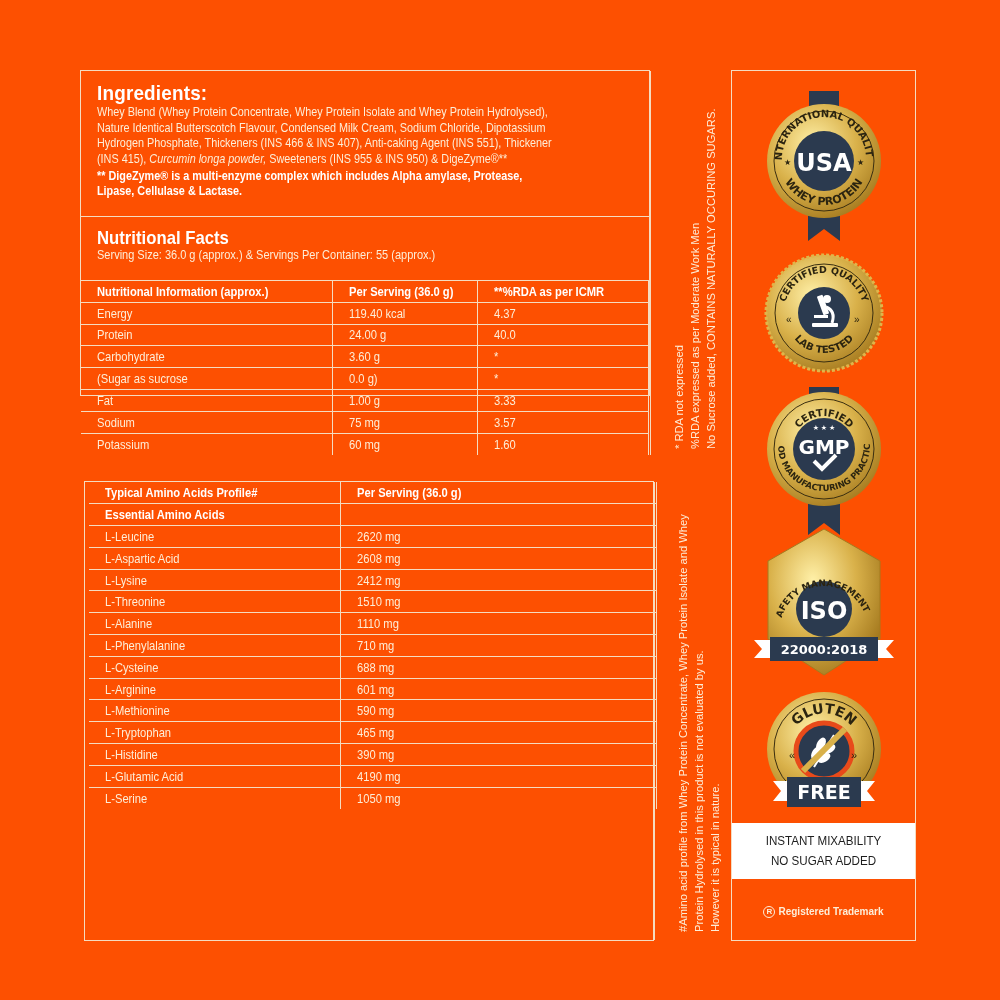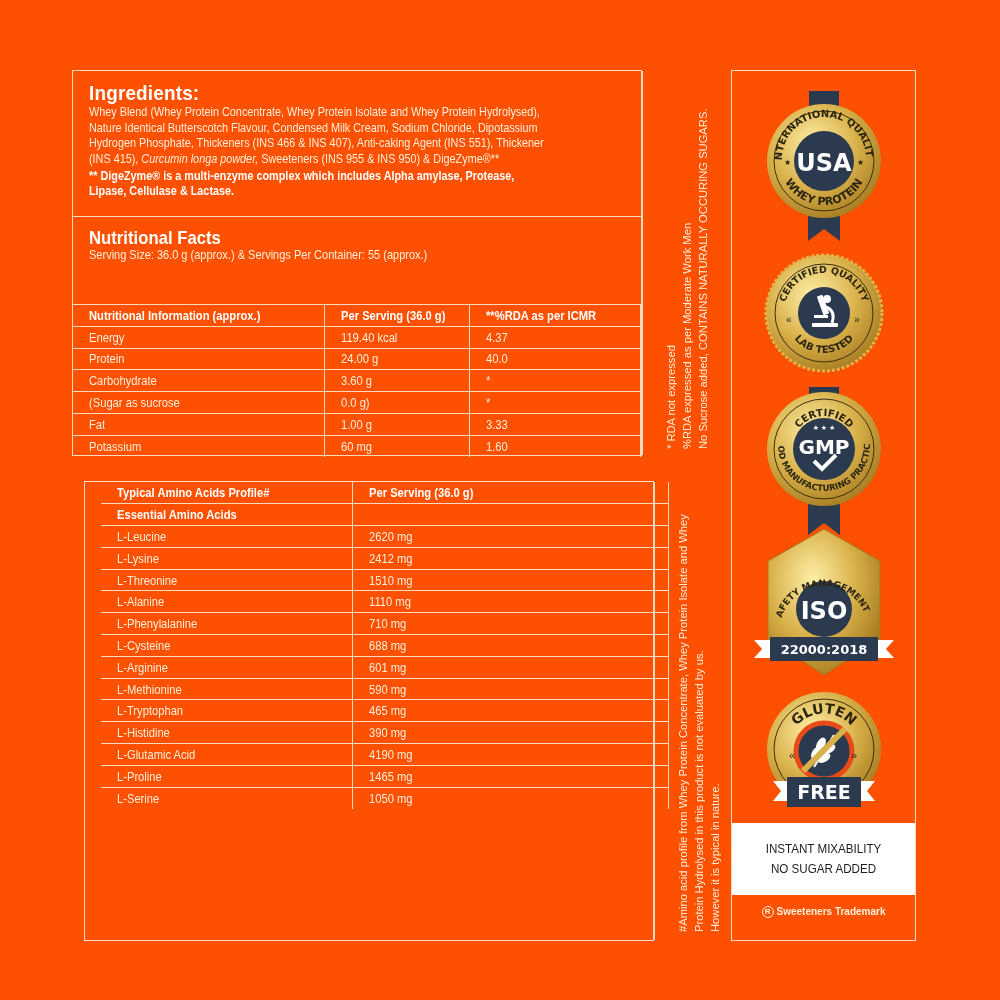--- a/index.html
+++ b/index.html
@@ -7,21 +7,21 @@
     body {
       background: #fd5001;
       font-family: "Liberation Sans", sans-serif;
       color: #fdf0e0;
       position: relative;
       overflow: hidden;
     }
 
     
     #top-block {
-      position: absolute; left: 72px; top: 70px; width: 570px; height: 386px;
+      position: absolute; left: 80px; top: 70px; width: 570px; height: 326px;
       border: 1.5px solid #f5dcc0;
     }
     #ingredients {
       position: absolute; left: 0; top: 0; width: 100%; height: 146px;
       border-bottom: 1.5px solid #f5dcc0;
       padding: 9px 16px 0 16px;
     }
     #ingredients h2 {
       font-size: 21px; font-weight: bold; color: #fff; letter-spacing: 0.2px;
       line-height: 25px; transform: scaleX(0.9); transform-origin: left;
@@ -53,53 +53,53 @@
 
     table.grid { border-collapse: collapse; position: absolute; }
     table.grid td {
       border: 1.3px solid #f5dcc0; font-size: 13px; color: #fdeed8;
       padding: 0 0 0 16px; height: 21.8px; white-space: nowrap; vertical-align: middle;
     }
     table.grid td span { display: inline-block; transform: scaleX(0.86); transform-origin: left; }
     table.grid td.b { font-weight: bold; color: #fff; }
     table.grid tr td:first-child { border-left: none; }
 
-    #nutri-table { left: 0; top: 209px; width: 568px; margin-top: 24px; }
+    #nutri-table { left: 0; top: 209px; width: 568px; }
     #nutri-table tr:last-child td { border-bottom: none; }
 
     #rda-notes {
       position: absolute; left: 569px; top: 0; width: 78px; height: 384px;
       border-left: 1.5px solid #f5dcc0;
     }
     .vtext {
       position: absolute; transform: rotate(-90deg); transform-origin: left top;
       font-size: 11.2px; line-height: 12.2px; color: #fdeed8; white-space: nowrap;
     }
 
     
     #amino-block {
       position: absolute; left: 84px; top: 481px; width: 570px; height: 460px;
       border: 1.5px solid #f5dcc0;
     }
-    #amino-table { left: 16px; top: 0; width: 568px; }
+    #amino-table { left: 4px; top: 0; width: 568px; }
     #amino-table tr:first-child td { border-top: none; }
     #amino-table tr:last-child td { border-bottom: none; }
     #amino-note {
       position: absolute; left: 569px; top: 0; width: 78px; height: 458px;
       border-left: 1.5px solid #f5dcc0;
     }
 
     
     #badge-col {
       position: absolute; left: 731px; top: 70px; width: 185px; height: 871px;
       border: 1.5px solid #f5dcc0; border-left: 1.5px solid #f5dcc0;
     }
     .badge { position: absolute; left: 50%; transform: translateX(-50%); }
     #mix-box {
-      position: absolute; left: 0; top: 752px; width: 100%; height: 72px;
+      position: absolute; left: 0; top: 752px; width: 100%; height: 56px;
       background: #fff; color: #222; text-align: center;
       display: flex; flex-direction: column; justify-content: center;
     }
     #mix-box div {
       font-size: 13.5px; line-height: 20px; color: #1e1e1e;
       transform: scaleX(0.86);
     }
     #trademark {
       position: absolute; left: 0; top: 835px; width: 100%; text-align: center;
       font-size: 10px; color: #fdeed8; font-weight: bold;
@@ -160,20 +160,25 @@
           <td><span>(Sugar as sucrose</span></td>
           <td><span>0.0 g)</span></td>
           <td><span>*</span></td>
         </tr>
     <tr>
           <td><span>Fat</span></td>
           <td><span>1.00 g</span></td>
           <td><span>3.33</span></td>
         </tr>
     <tr>
+          <td><span>Sodium</span></td>
+          <td><span>75 mg</span></td>
+          <td><span>3.57</span></td>
+        </tr>
+    <tr>
           <td><span>Potassium</span></td>
           <td><span>60 mg</span></td>
           <td><span>1.60</span></td>
         </tr>
   </tbody>
     </table>
 
   <div id="rda-notes">
     <div class="vtext" style="left:22px; top:378px;">* RDA not expressed</div>
     <div class="vtext" style="left:38px; top:378px;">%RDA expressed as per Moderate Work Men</div>
@@ -194,20 +199,24 @@
     </tr>
     <tr>
       <td class="b"><span>Essential Amino Acids</span></td>
           <td></td>
     </tr>
     <tr>
           <td><span>L-Leucine</span></td>
           <td><span>2620 mg</span></td>
         </tr>
     <tr>
+          <td><span>L-Aspartic Acid</span></td>
+          <td><span>2608 mg</span></td>
+        </tr>
+    <tr>
           <td><span>L-Lysine</span></td>
           <td><span>2412 mg</span></td>
         </tr>
     <tr>
           <td><span>L-Threonine</span></td>
           <td><span>1510 mg</span></td>
         </tr>
     <tr>
           <td><span>L-Alanine</span></td>
           <td><span>1110 mg</span></td>
@@ -232,24 +241,20 @@
           <td><span>L-Tryptophan</span></td>
           <td><span>465 mg</span></td>
         </tr>
     <tr>
           <td><span>L-Histidine</span></td>
           <td><span>390 mg</span></td>
         </tr>
     <tr>
           <td><span>L-Glutamic Acid</span></td>
           <td><span>4190 mg</span></td>
-        </tr>
-    <tr>
-          <td><span>L-Proline</span></td>
-          <td><span>1465 mg</span></td>
         </tr>
     <tr>
           <td><span>L-Serine</span></td>
           <td><span>1050 mg</span></td>
         </tr>
   </tbody>
     </table>
 
   <div id="amino-note">
     <div class="vtext" style="left:22px; top:450px;">#Amino acid profile from Whey Protein Concentrate, Whey Protein Isolate and Whey</div>
@@ -357,15 +362,15 @@
     <rect x="28" y="88" width="74" height="30" fill="#2b3a4f"></rect>
     <text x="65" y="110" text-anchor="middle" font-family="DejaVu Sans, sans-serif" font-weight="bold" font-size="19" fill="#fff">FREE</text>
   </svg>
 
   <div id="mix-box">
     <div>INSTANT MIXABILITY</div>
     <div>NO SUGAR ADDED</div>
   </div>
 
   <div id="trademark">
-    <span class="r">R</span><span>Sweeteners Trademark</span>
+    <span class="r">R</span><span>Registered Trademark</span>
   </div>
 </div>
 
 </body></html>

